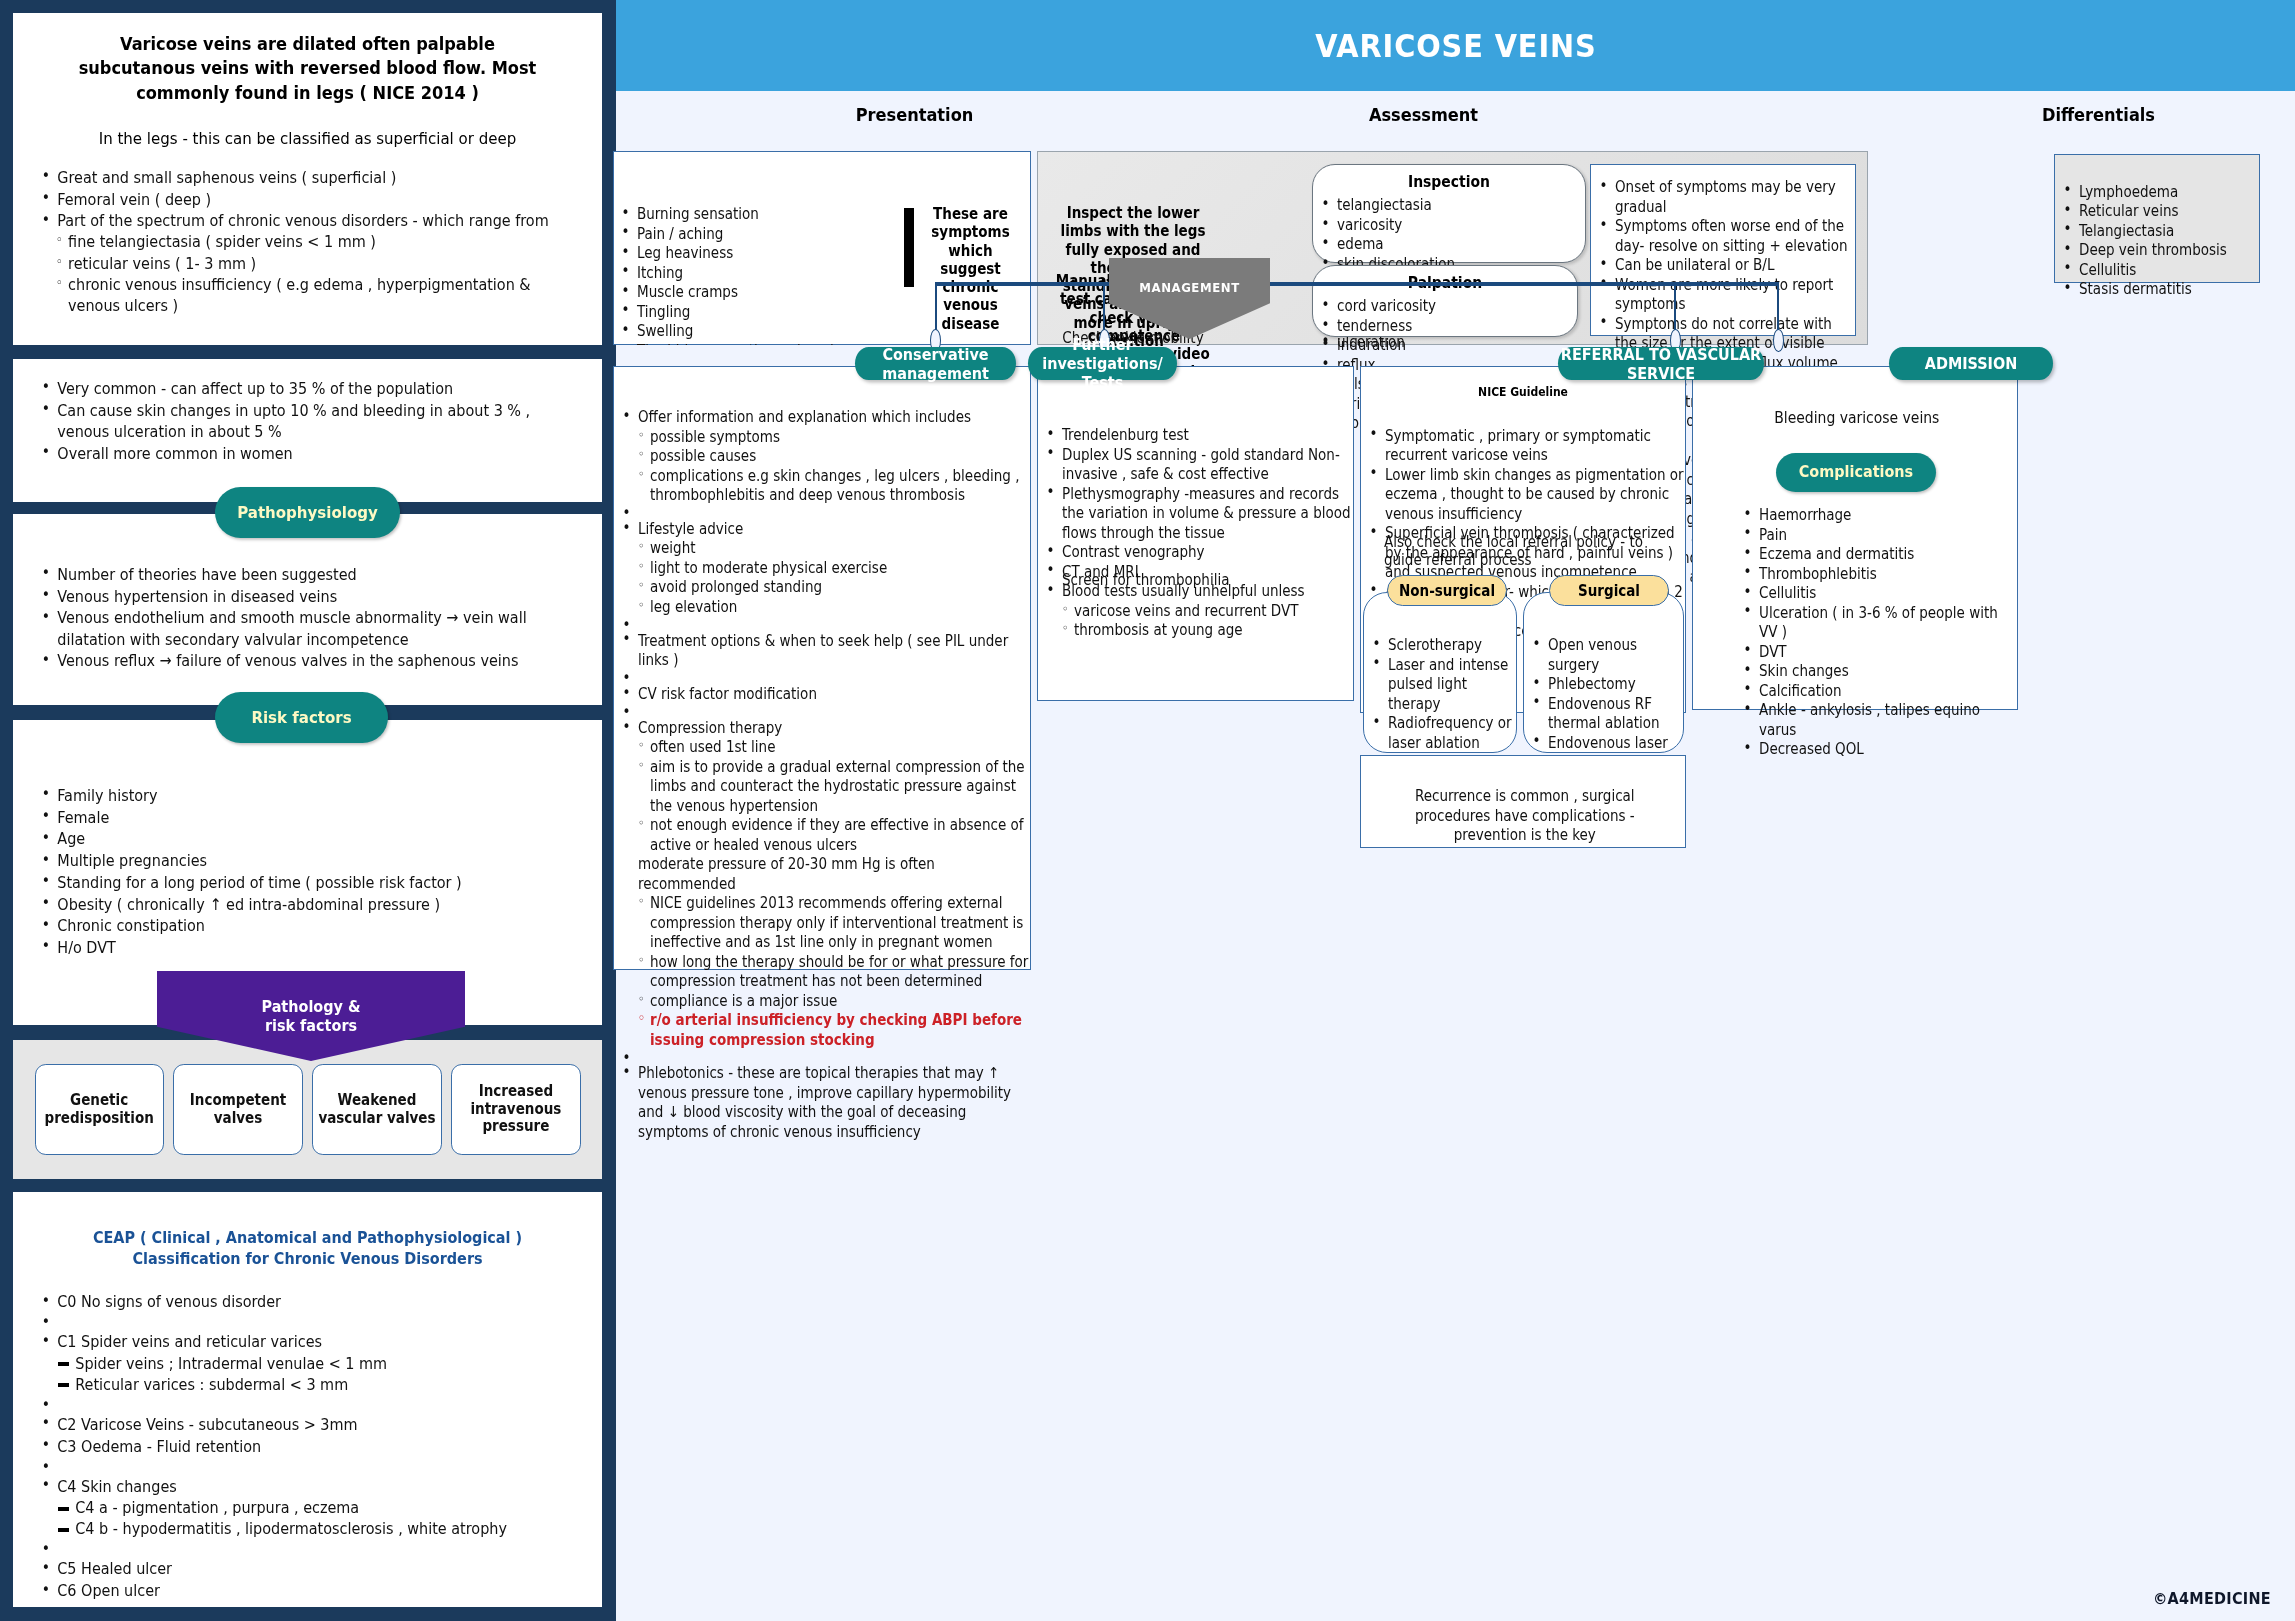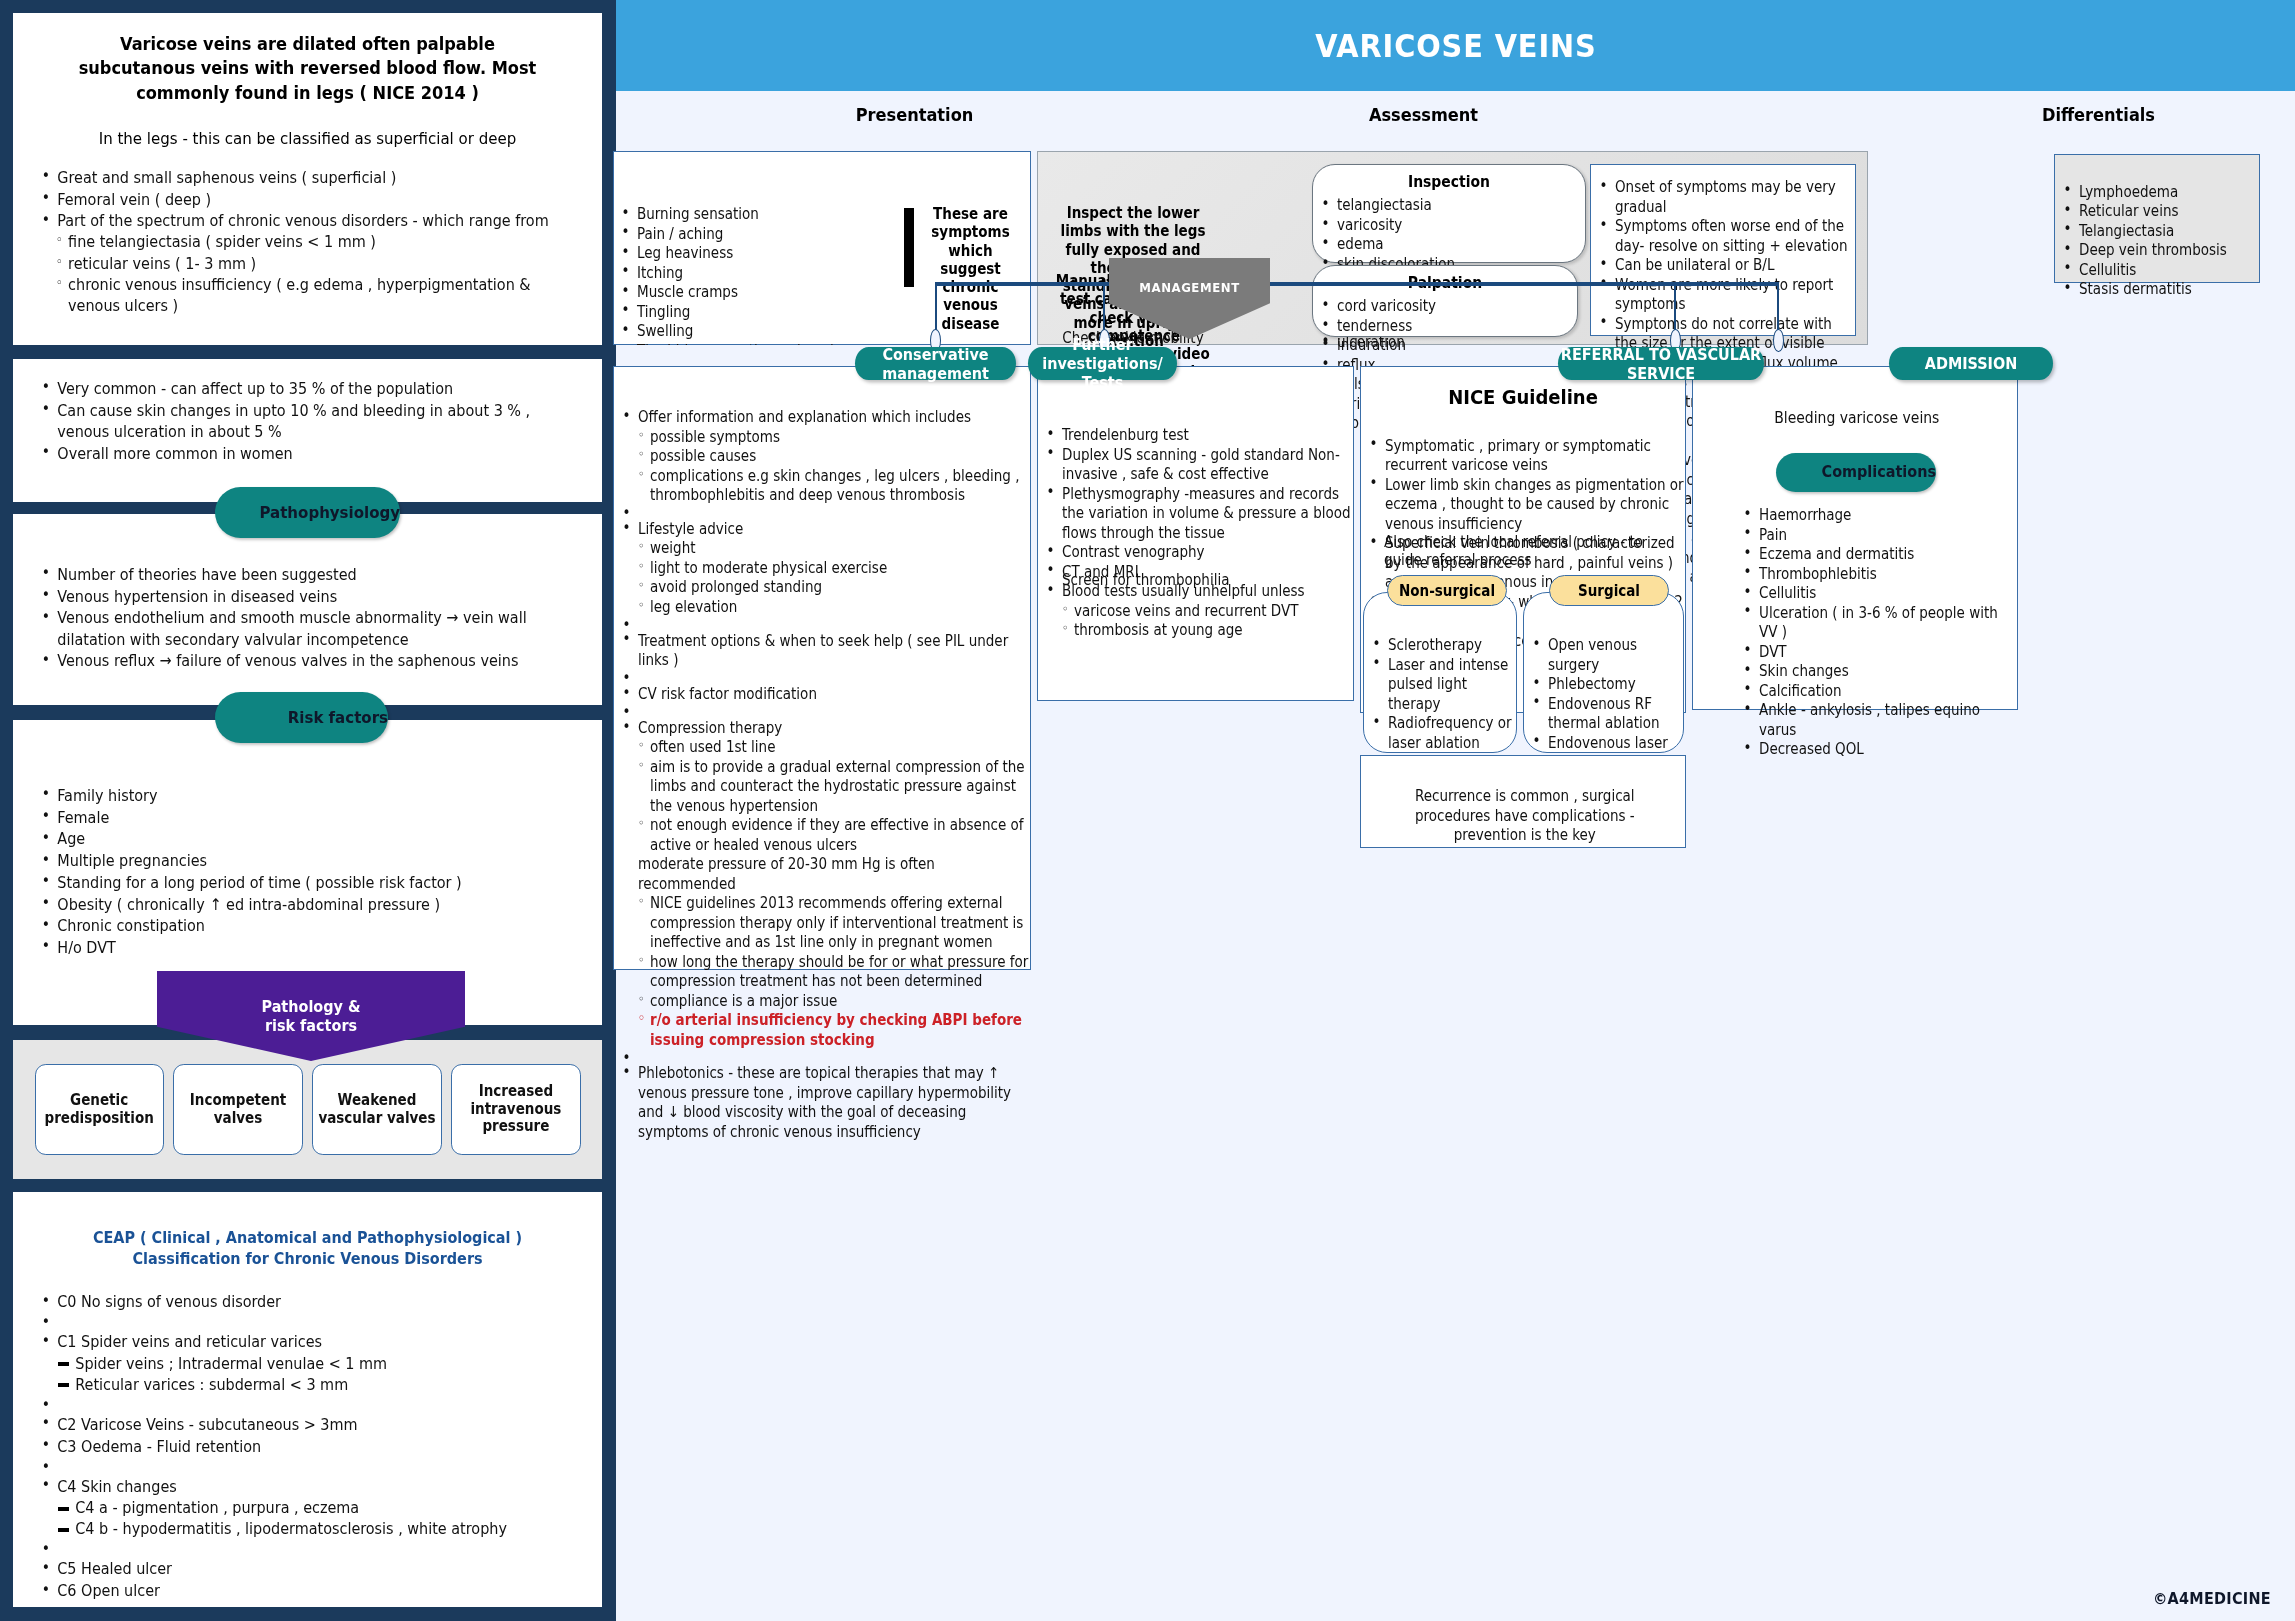--- a/index.html
+++ b/index.html
@@ -40,22 +40,22 @@
   ul.bl li .sub { display:block; position:relative; padding-left:10.8px; }
   ul.bl li .sub::before { content:"\25E6"; position:absolute; left:-1.2px; font-size:13px; }
   ul.bl li .dash { display:block; position:relative; padding-left:18px; }
   ul.bl li .dash::before {
     content:""; position:absolute; left:1.2px; top:9.6px; width:10.8px; height:4.2px;
     background:#000;
   }
 
   
   .pill {
-    position:absolute; background:#0e8481; color:#0f172a; font-weight:bold;
-    border-radius:36px; display:flex; align-items:center; justify-content:flex-end;
+    position:absolute; background:#0e8481; color:#fef9c3; font-weight:bold;
+    border-radius:36px; display:flex; align-items:center; justify-content:center;
     text-align:center; line-height:1.15; z-index:30;
     box-shadow:1.2px 1.8px 3px rgba(0,0,0,.25);
   }
 
   
   .chevron {
     position:absolute; z-index:30; background:#4c1d95; color:#fff;
     font-weight:bold; text-align:center; line-height:1.2;
     display:flex; align-items:center; justify-content:center;
     clip-path: polygon(0 0, 100% 0, 100% 62%, 50% 100%, 0 62%);
@@ -455,21 +455,21 @@
         <li>
           <span>Blood tests usually unhelpful unless</span>
           <span class="sub">varicose veins and recurrent DVT</span>
           <span class="sub">thrombosis at young age</span>
         </li>
       </ul>
       <div style="position:absolute; left:24px; top:204px; font-size:15px; color:#111;">Screen for thrombophilia</div>
     </div>
 
     <div class="wbox" style="left:744px; top:275px; width:326px; height:347px; background:#fff;">
-      <div class="boxttl" style="margin-top:18px; font-size:20px;">NICE Guideline</div>
+      <div class="boxttl" style="margin-top:18px; font-size:12px;">NICE Guideline</div>
       <ul class="m" style="margin-top:27.5px;">
         <li>Symptomatic , primary or symptomatic recurrent varicose veins</li>
         <li>Lower limb skin changes as pigmentation or eczema , thought to be caused by chronic venous insufficiency</li>
         <li>Superficial vein thrombosis ( characterized by the appearance of hard , painful veins ) and suspected venous incompetence</li>
         <li>A venous leg ulcer- which does not heal in 2 weeks</li>
         <li>A healed venous ulcer</li>
       </ul>
       <div style="position:absolute; left:23px; top:166px; width:287px; font-size:15px; color:#111;">Also check the local referral policy - to guide referral process</div>
     </div>
 

